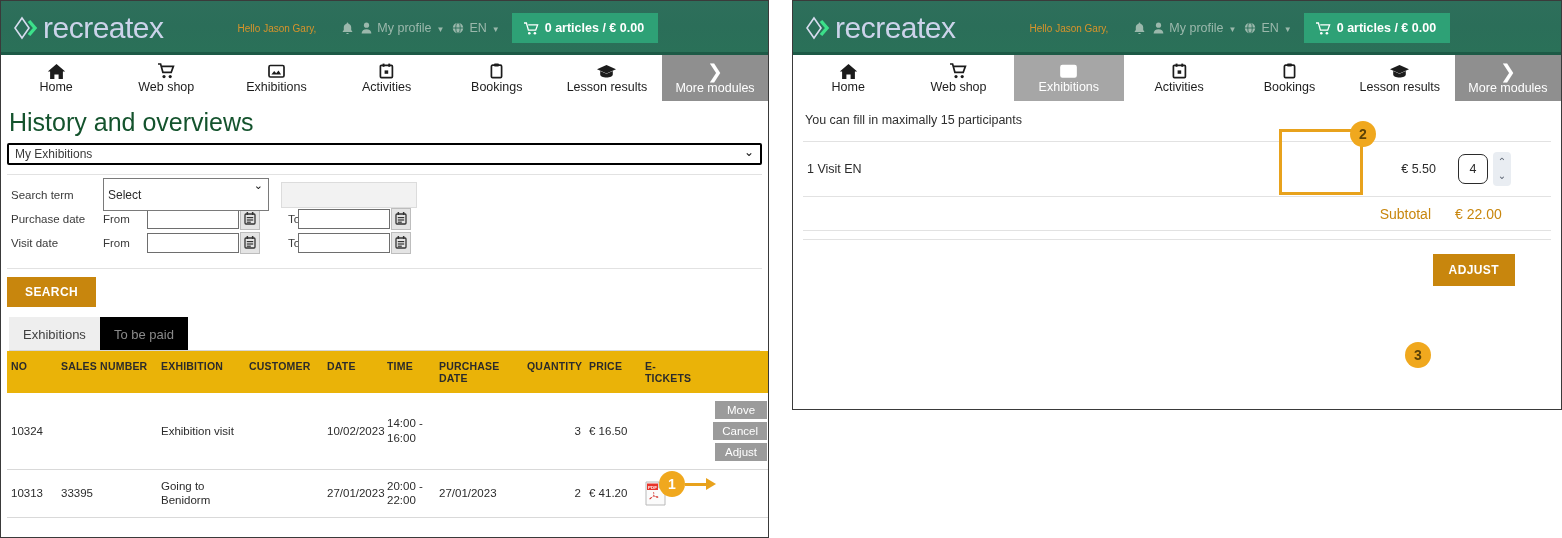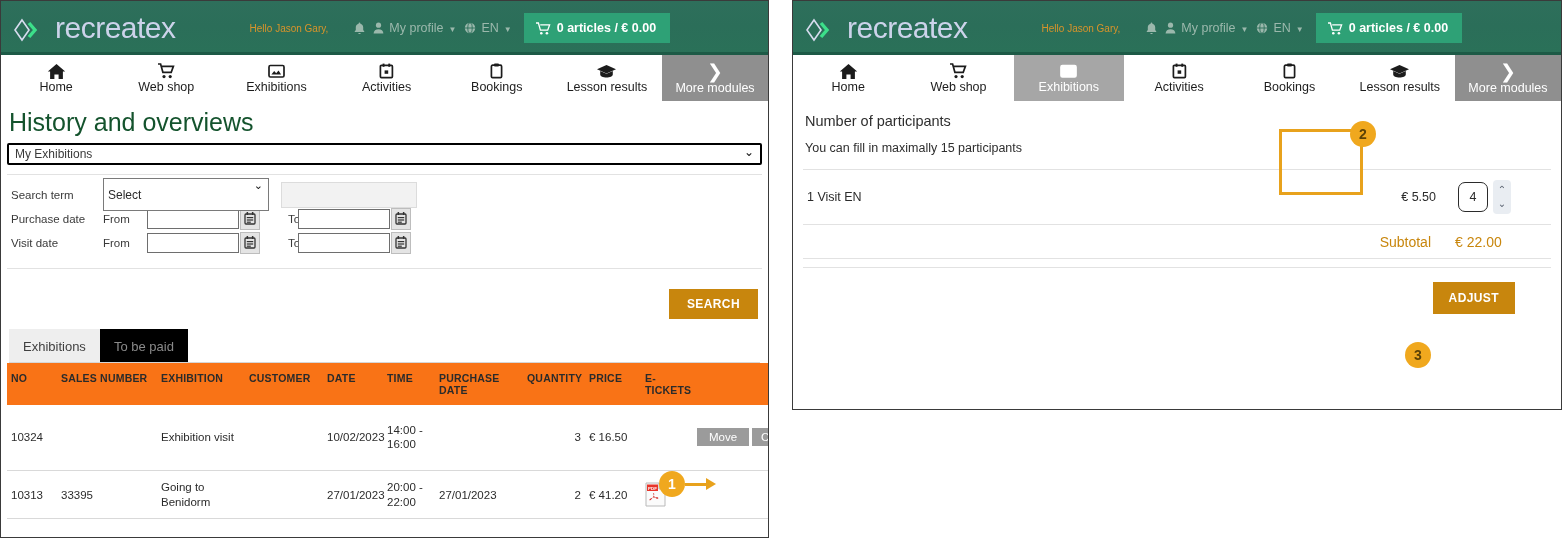--- a/index.html
+++ b/index.html
@@ -19,21 +19,21 @@
   
   .brandbar {
     position: relative;
     height: 54px;
     background: linear-gradient(180deg,#2e6f5b 0%,#2b6e59 45%,#2a7158 100%);
     display: flex; align-items: center;
   }
   .brandbar::after{
     content:""; position:absolute; left:0; right:0; bottom:0; height:3px; background:#1d5a46;
   }
-  .logo { display: flex; align-items: flex-end; margin-left: 12px; gap: 16px; }
+  .logo { display: flex; align-items: center; margin-left: 12px; gap: 4px; }
   .logo .dia { position: relative; width: 26px; height: 26px; }
   .logo .dia svg { display:block; }
   .logo .word {
     font-size: 30px; letter-spacing: -0.5px;
     color: #ccd3ea; font-weight: 400; line-height: 1;
   }
   .hello {
     color: #d9942a; font-size: 10px; margin-left: 74px; white-space: nowrap;
   }
   .hdr-tools { display: flex; align-items: center; gap: 8px; margin-left: 26px; }
@@ -106,51 +106,51 @@
   input.greybox {
     width: 136px; height: 26px; border: 1px solid #dcdcdc; background: #f2f2f2;
     margin-left: 12px;
   }
   .calbtn {
     width: 20px; height: 22px; background: #e4e4e4; border: 1px solid #bdbdbd;
     display: inline-flex; align-items: center; justify-content: center;
     margin-left: 1px; vertical-align: middle;
   }
 
-  .searchrow { display: flex; justify-content: flex-end; padding: 20px 4px 10px 0; }
+  .searchrow { display: flex; padding: 8px 4px 10px 0; }
   .btn-search {
     background: #c8860d; color: #fff; border: none;
     font-size: 12px; font-weight: 700; letter-spacing: .4px;
     padding: 8px 18px; font-family: "Liberation Sans", sans-serif;
   }
 
   
   .tabs { display: flex; align-items: flex-end; border-bottom: 1px solid #d6d6d6; margin: 0 2px; }
   .tab {
     font-size: 13px; padding: 10px 14px 8px 14px; color: #3f3f3f;
   }
   .tab.sel { background: #eeeeee; }
   .tab.warn { background: #000000; color: #8a8a8a; }
 
   
   table.grid { width: 100%; border-collapse: collapse; table-layout: fixed; }
   table.grid thead th {
-    background: #f97316; font-size: 10.5px; font-weight: 700; color: #2b2b2b;
+    background: #eab308; font-size: 10.5px; font-weight: 700; color: #2b2b2b;
     text-align: left; padding: 9px 4px; vertical-align: top; letter-spacing: .2px;
   }
   table.grid td {
     font-size: 11.5px; color: #2b2b2b; padding: 8px 4px; vertical-align: middle;
     border-bottom: 1px solid #d9d9d9;
   }
   td.num { text-align: right; }
   .c-no{width:50px}.c-sn{width:100px}.c-ex{width:88px}.c-cu{width:78px}
   .c-dt{width:60px}.c-tm{width:52px}.c-pd{width:88px}.c-qt{width:62px}
   .c-pr{width:56px}.c-et{width:52px}.c-ac{width:78px}
   .timecell span { display: block; line-height: 1.25; }
-  .actions { display: flex; flex-direction: row; align-items: flex-end; gap: 3px; }
+  .actions { display: flex; flex-direction: column; align-items: flex-end; gap: 3px; justify-content: center; }
   .btn-act {
     background: #9b9b9b; color: #fff; border: none; font-size: 11.5px;
     padding: 3px 9px; min-width: 52px; text-align: center;
     font-family: "Liberation Sans", sans-serif;
   }
   .pdficon { display:block; }
 
   
   .badge {
     position: absolute; width: 26px; height: 26px; border-radius: 50%;
@@ -570,21 +570,20 @@
           </svg>
         <span class="lbl">Lesson results</span>
       </div>
       <div class="navitem more">
         <span class="chev">❯</span>
         <span class="lbl">More modules</span>
       </div>
     </div>
 
     <div class="rc">
-      <div class="sub">Number of participants</div>
       <div class="note">You can fill in maximally 15 participants</div>
 
       <div class="prow">
         <span class="pname">1 Visit EN</span>
         <span class="pprice">€ 5.50</span>
         <span class="spinner">
           <input type="text" value="4" style="">
           <span class="spinbtns">
             <span>⌃</span>
             <span>⌄</span>

